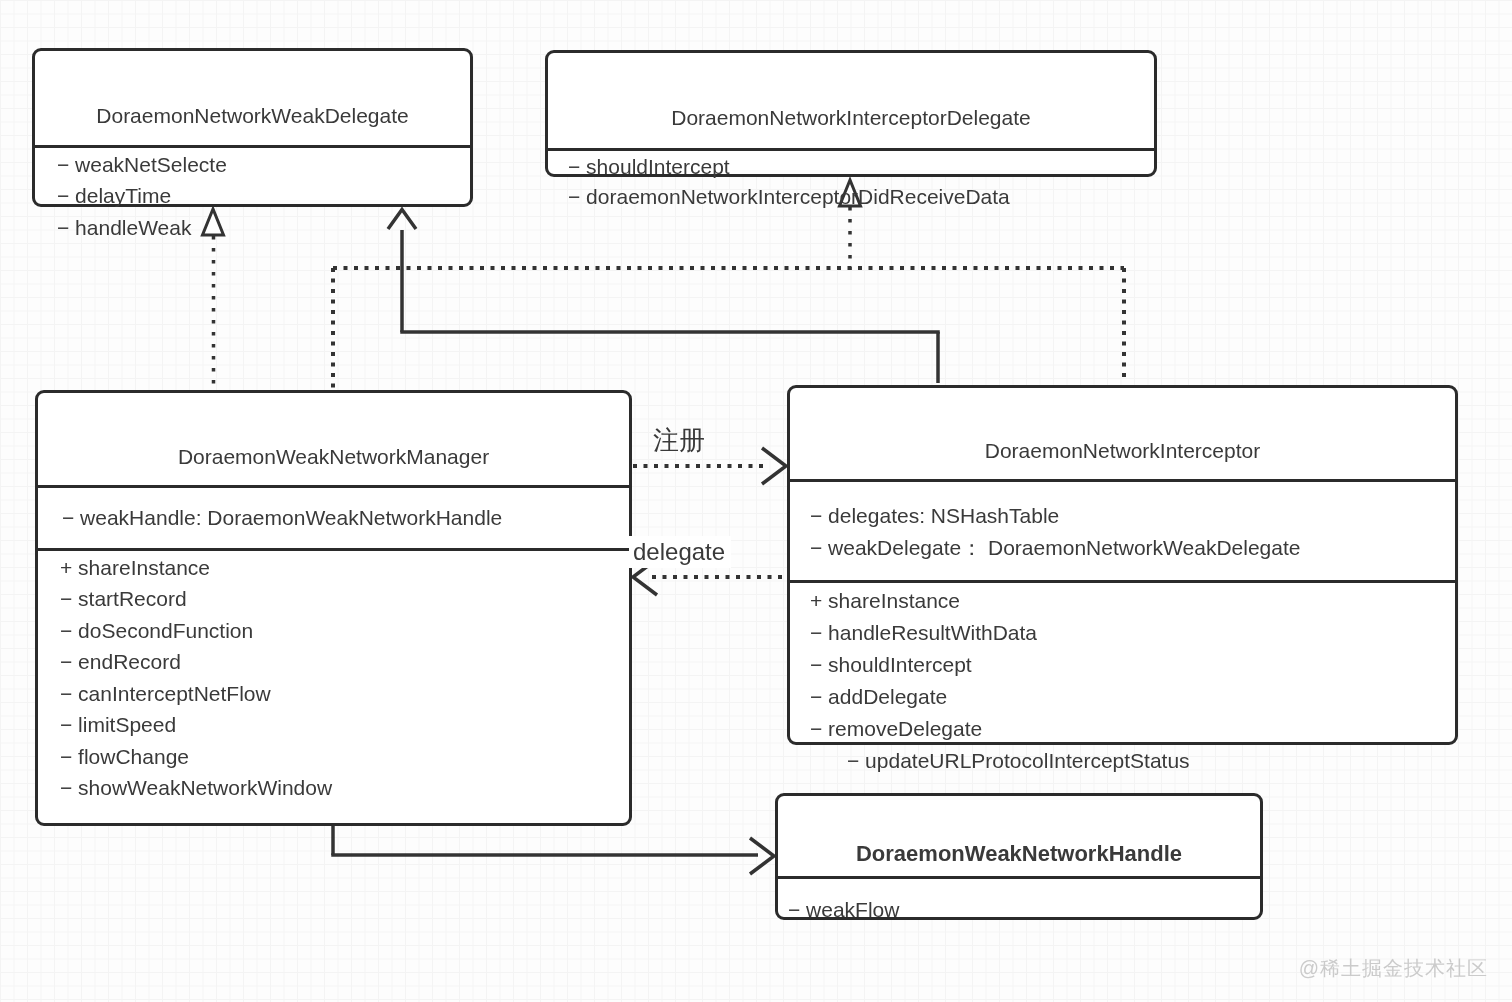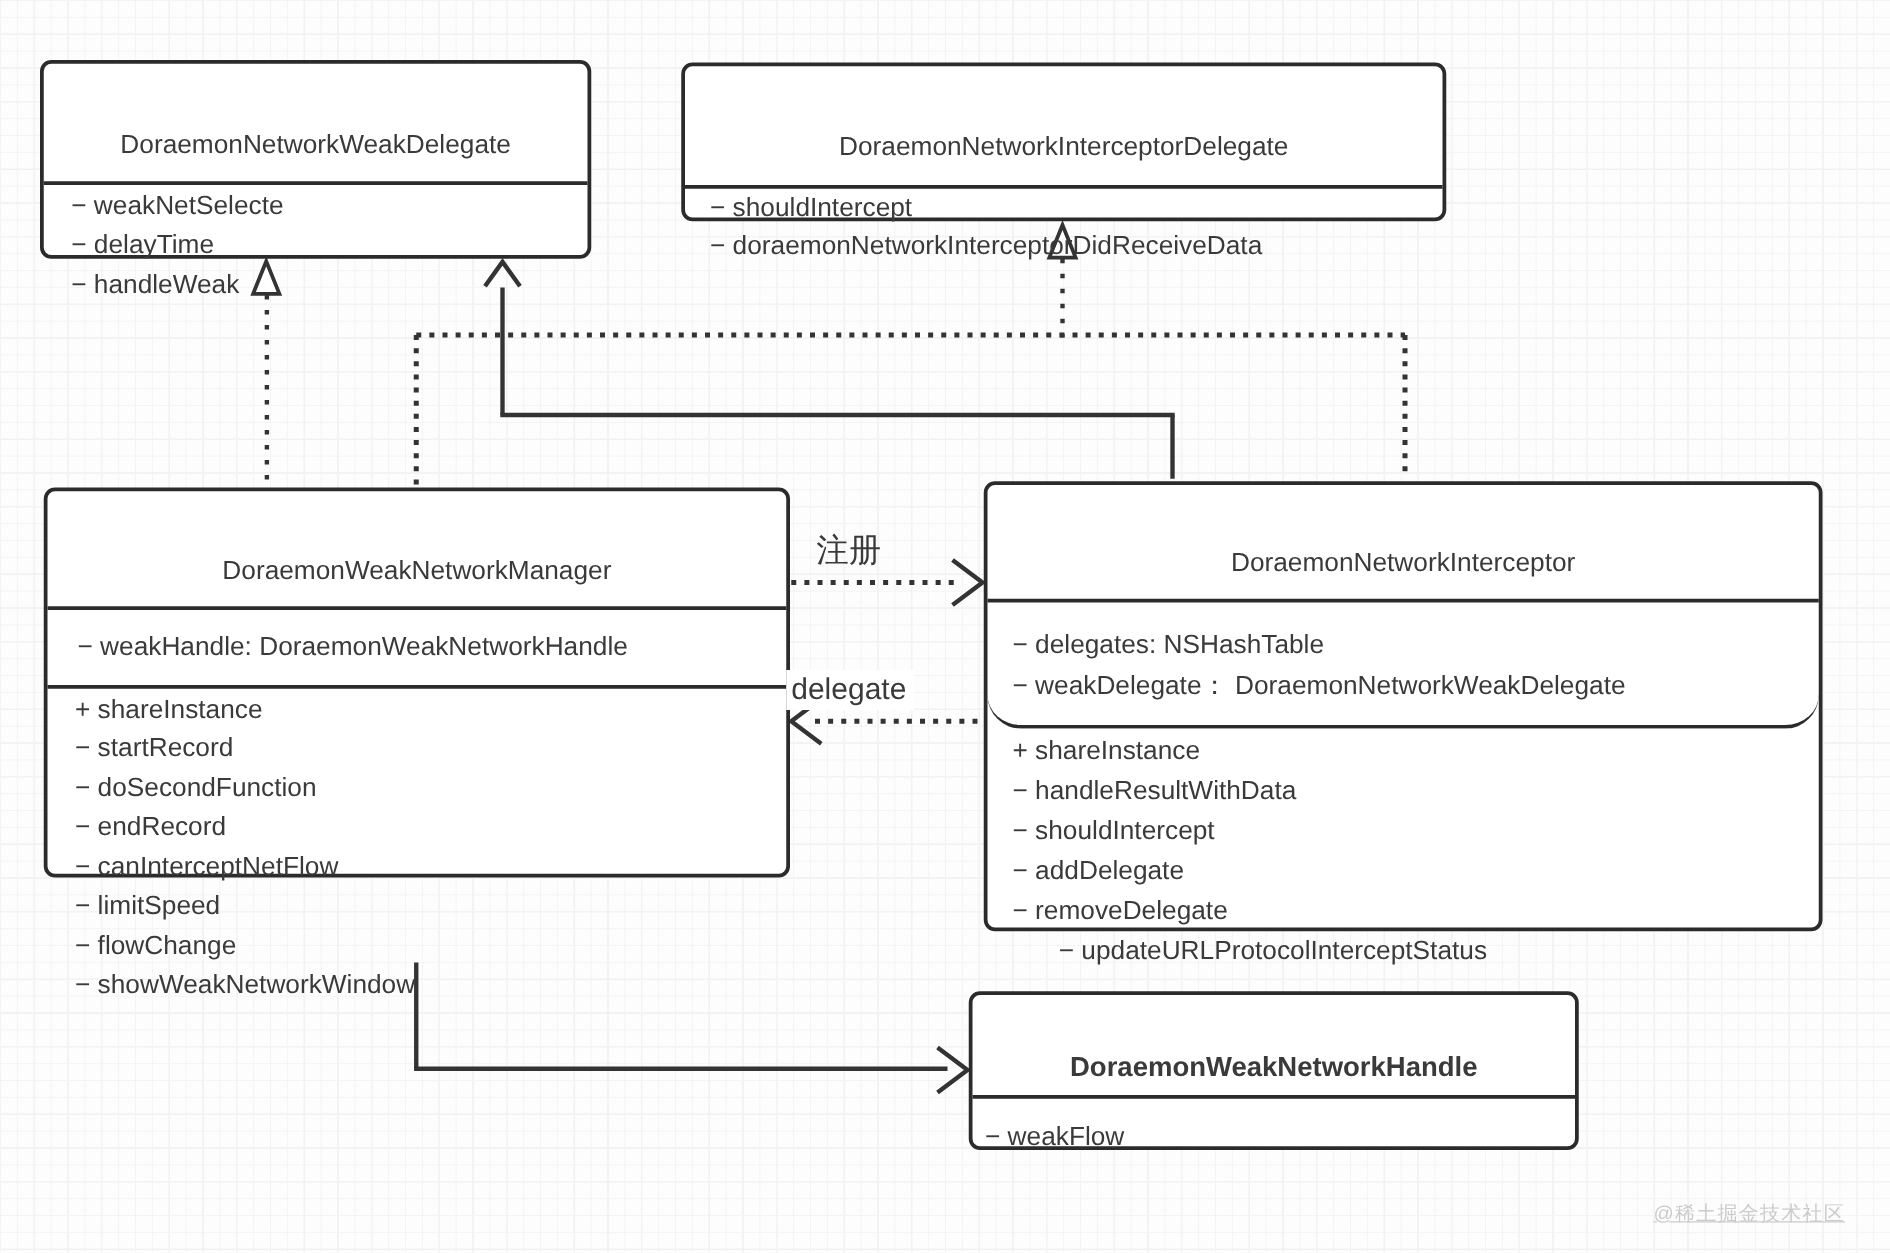--- a/index.html
+++ b/index.html
@@ -33,23 +33,22 @@
     display:flex;align-items:center;font-size:21px;color:#3a3a3a;white-space:nowrap;
   }
   .bold{font-weight:600;}
   svg.edges{position:absolute;left:0;top:0;pointer-events:none;}
   .edge-label{
     position:absolute;color:#3a3a3a;white-space:nowrap;z-index:5;
   }
   #label-register{left:653px;top:423px;font-size:26px;}
   #label-delegate{left:629px;top:536px;font-size:24px;background:#fff;padding:2px 6px 2px 4px;}
   #watermark{
-    position:absolute;right:36px;bottom:20px;font-size:16px;color:#cbcbcb;
+    position:absolute;right:24px;bottom:20px;font-size:20px;color:#cbcbcb;
     letter-spacing:1px;
-    text-decoration:underline;
   }
 </style>
 </head>
 <body>
 
 <div id="canvas">
 
   <svg class="edges" width="1512" height="1002" viewBox="0 0 1512 1002">
 
     <g>
@@ -101,40 +100,40 @@
   </div>
 
   <div class="uml" style="left:545px;top:50px;width:612px;height:127px;">
     <div class="title" style="height:63px;">DoraemonNetworkInterceptorDelegate</div>
     <div class="section" style="padding:1px 0 0 20px;">
       <div class="row" style="height:30px;">− shouldIntercept</div>
       <div class="row" style="height:30px;">− doraemonNetworkInterceptorDidReceiveData</div>
     </div>
   </div>
 
-  <div class="uml" style="left:35px;top:390px;width:597px;height:312px;">
+  <div class="uml" style="left:35px;top:390px;width:597px;height:436px;">
     <div class="title" style="height:60px;">DoraemonWeakNetworkManager</div>
     <div class="section divided" style="height:63px;display:flex;align-items:center;padding-left:24px;">
       <div class="row">− weakHandle: DoraemonWeakNetworkHandle</div>
     </div>
     <div class="section" style="padding:1px 0 0 22px;">
       <div class="row" style="height:31.5px;">+ shareInstance</div>
       <div class="row" style="height:31.5px;">− startRecord</div>
       <div class="row" style="height:31.5px;">− doSecondFunction</div>
       <div class="row" style="height:31.5px;">− endRecord</div>
       <div class="row" style="height:31.5px;">− canInterceptNetFlow</div>
       <div class="row" style="height:31.5px;">− limitSpeed</div>
       <div class="row" style="height:31.5px;">− flowChange</div>
       <div class="row" style="height:31.5px;">− showWeakNetworkWindow</div>
     </div>
   </div>
 
   <div class="uml" style="left:787px;top:385px;width:671px;height:360px;">
     <div class="title" style="height:59px;">DoraemonNetworkInterceptor</div>
-    <div class="section divided" style="height:101px;padding:18px 0 0 20px;border-radius:27px;">
+    <div class="section divided" style="height:101px;padding:18px 0 0 20px;">
       <div class="row" style="height:32px;">− delegates: NSHashTable</div>
       <div class="row" style="height:32px;">− weakDelegate： DoraemonNetworkWeakDelegate</div>
     </div>
     <div class="section" style="padding:2px 0 0 20px;">
       <div class="row" style="height:32px;">+ shareInstance</div>
       <div class="row" style="height:32px;">− handleResultWithData</div>
       <div class="row" style="height:32px;">− shouldIntercept</div>
       <div class="row" style="height:32px;">− addDelegate</div>
       <div class="row" style="height:32px;">− removeDelegate</div>
       <div class="row" style="height:32px;margin-left:37px;">− updateURLProtocolInterceptStatus</div>

